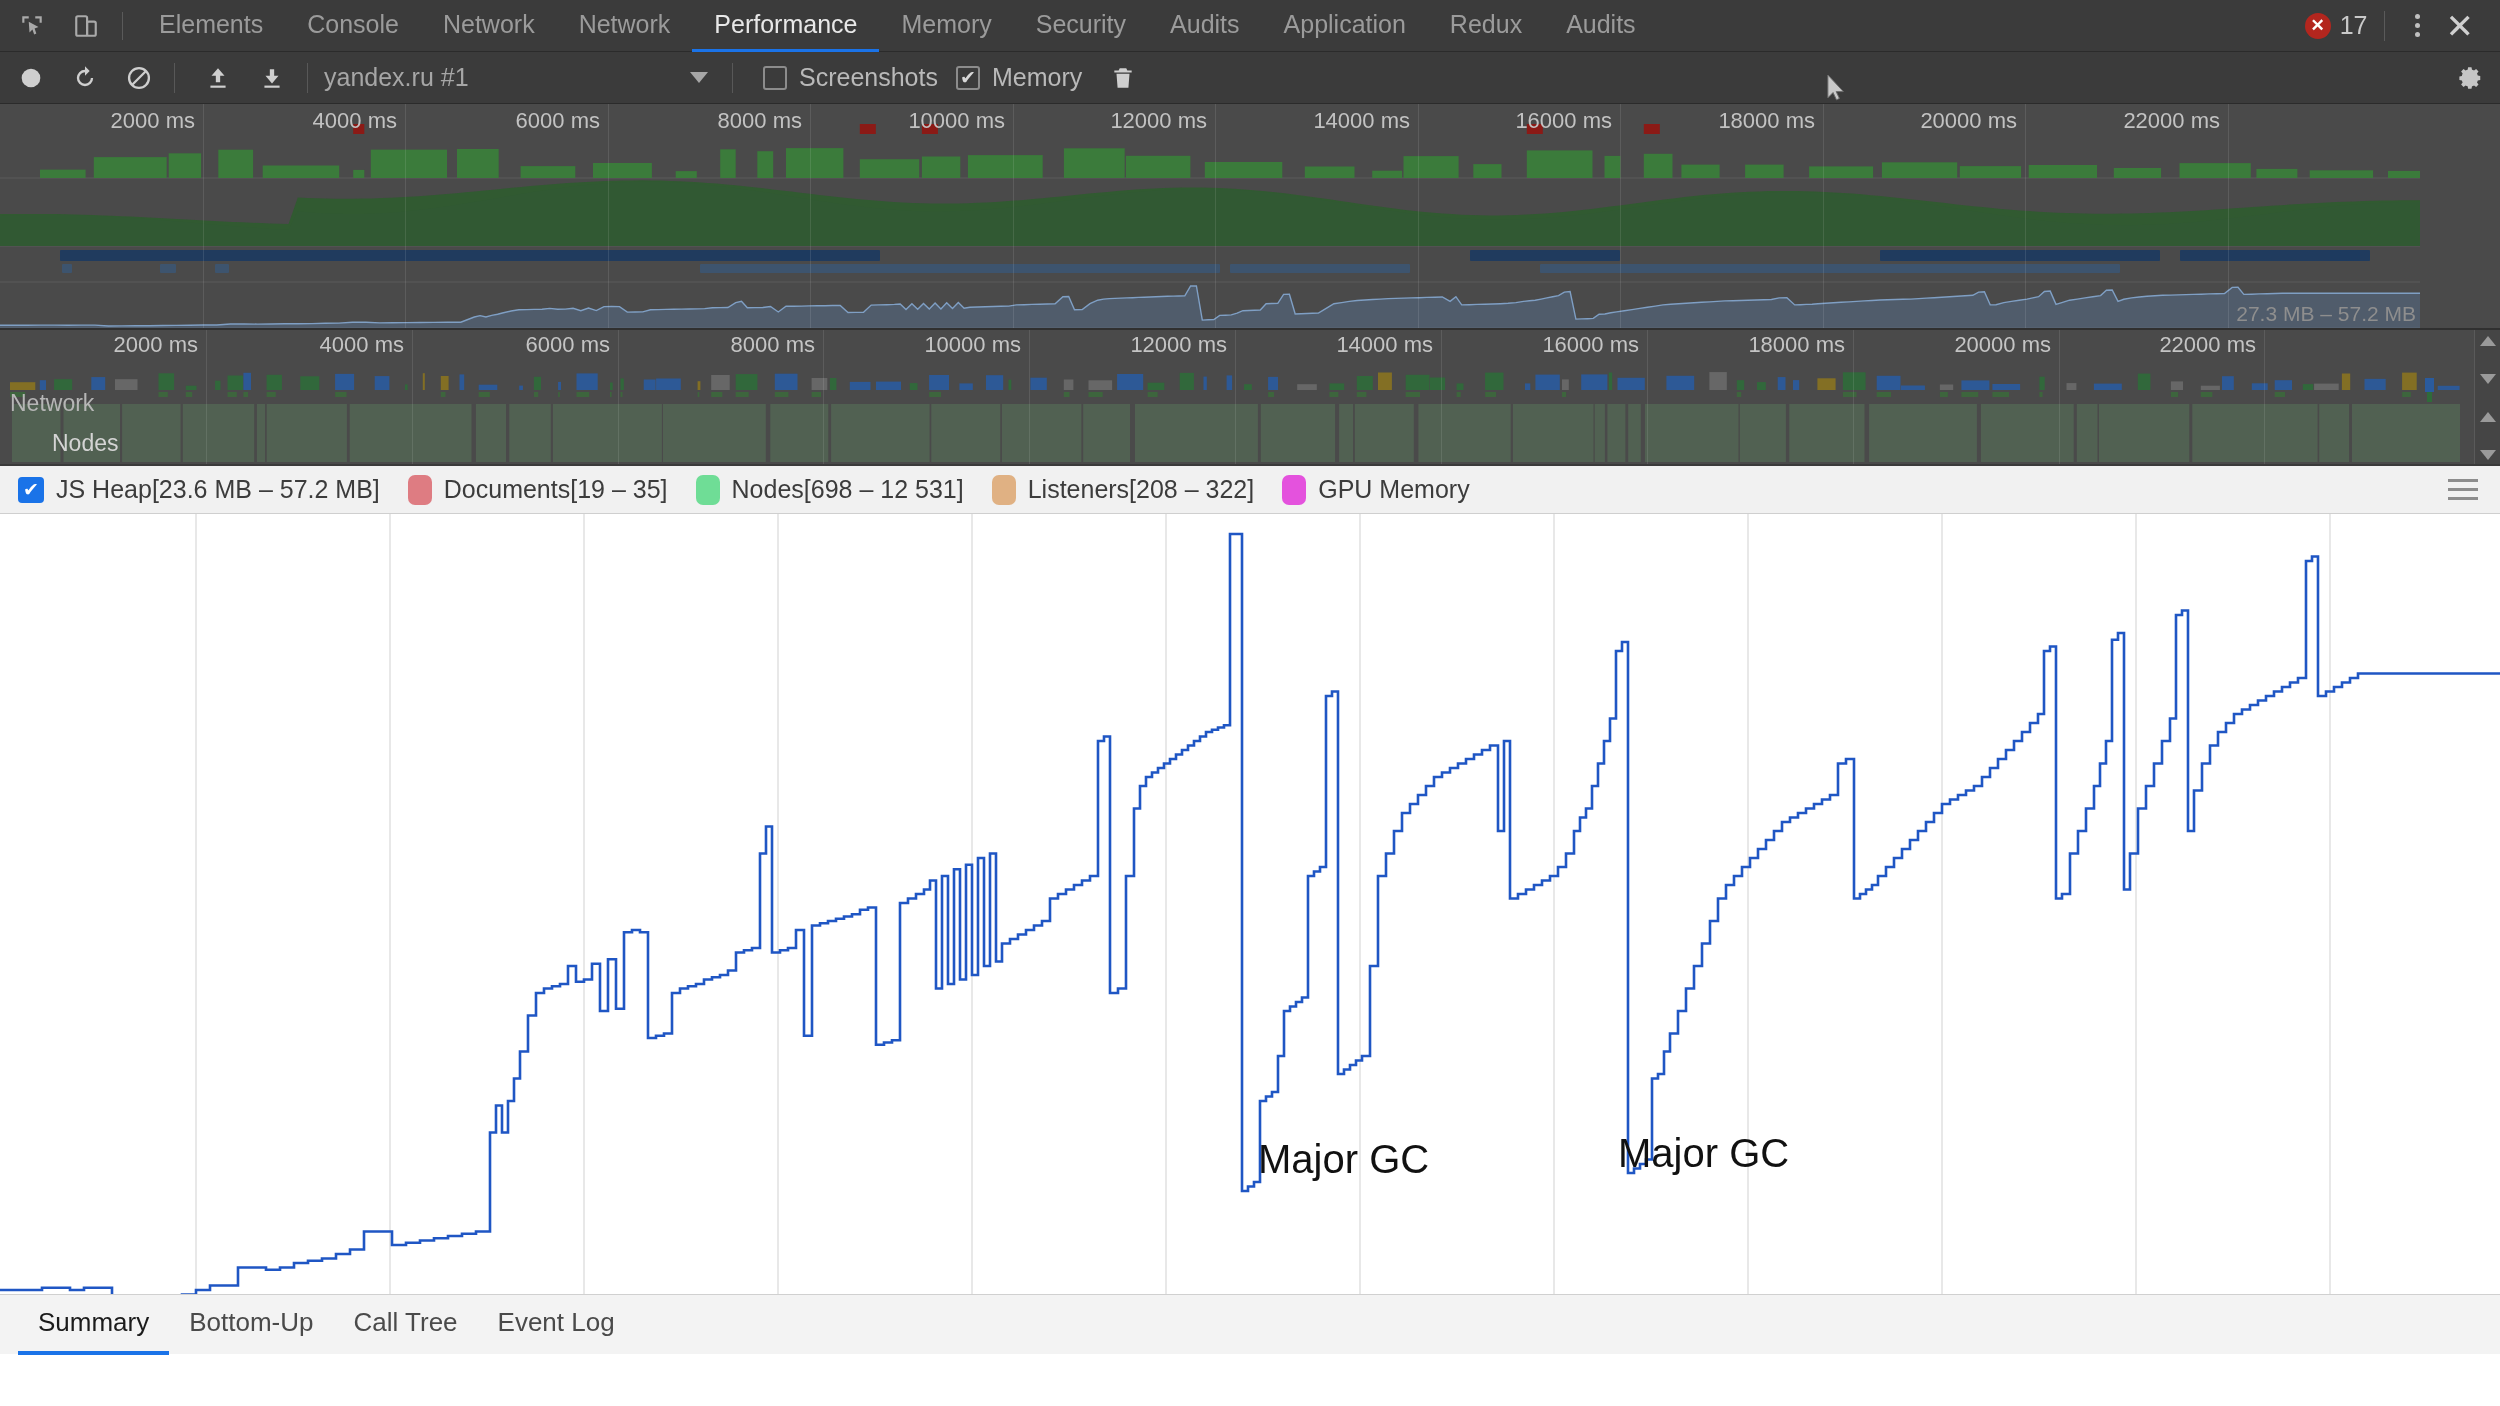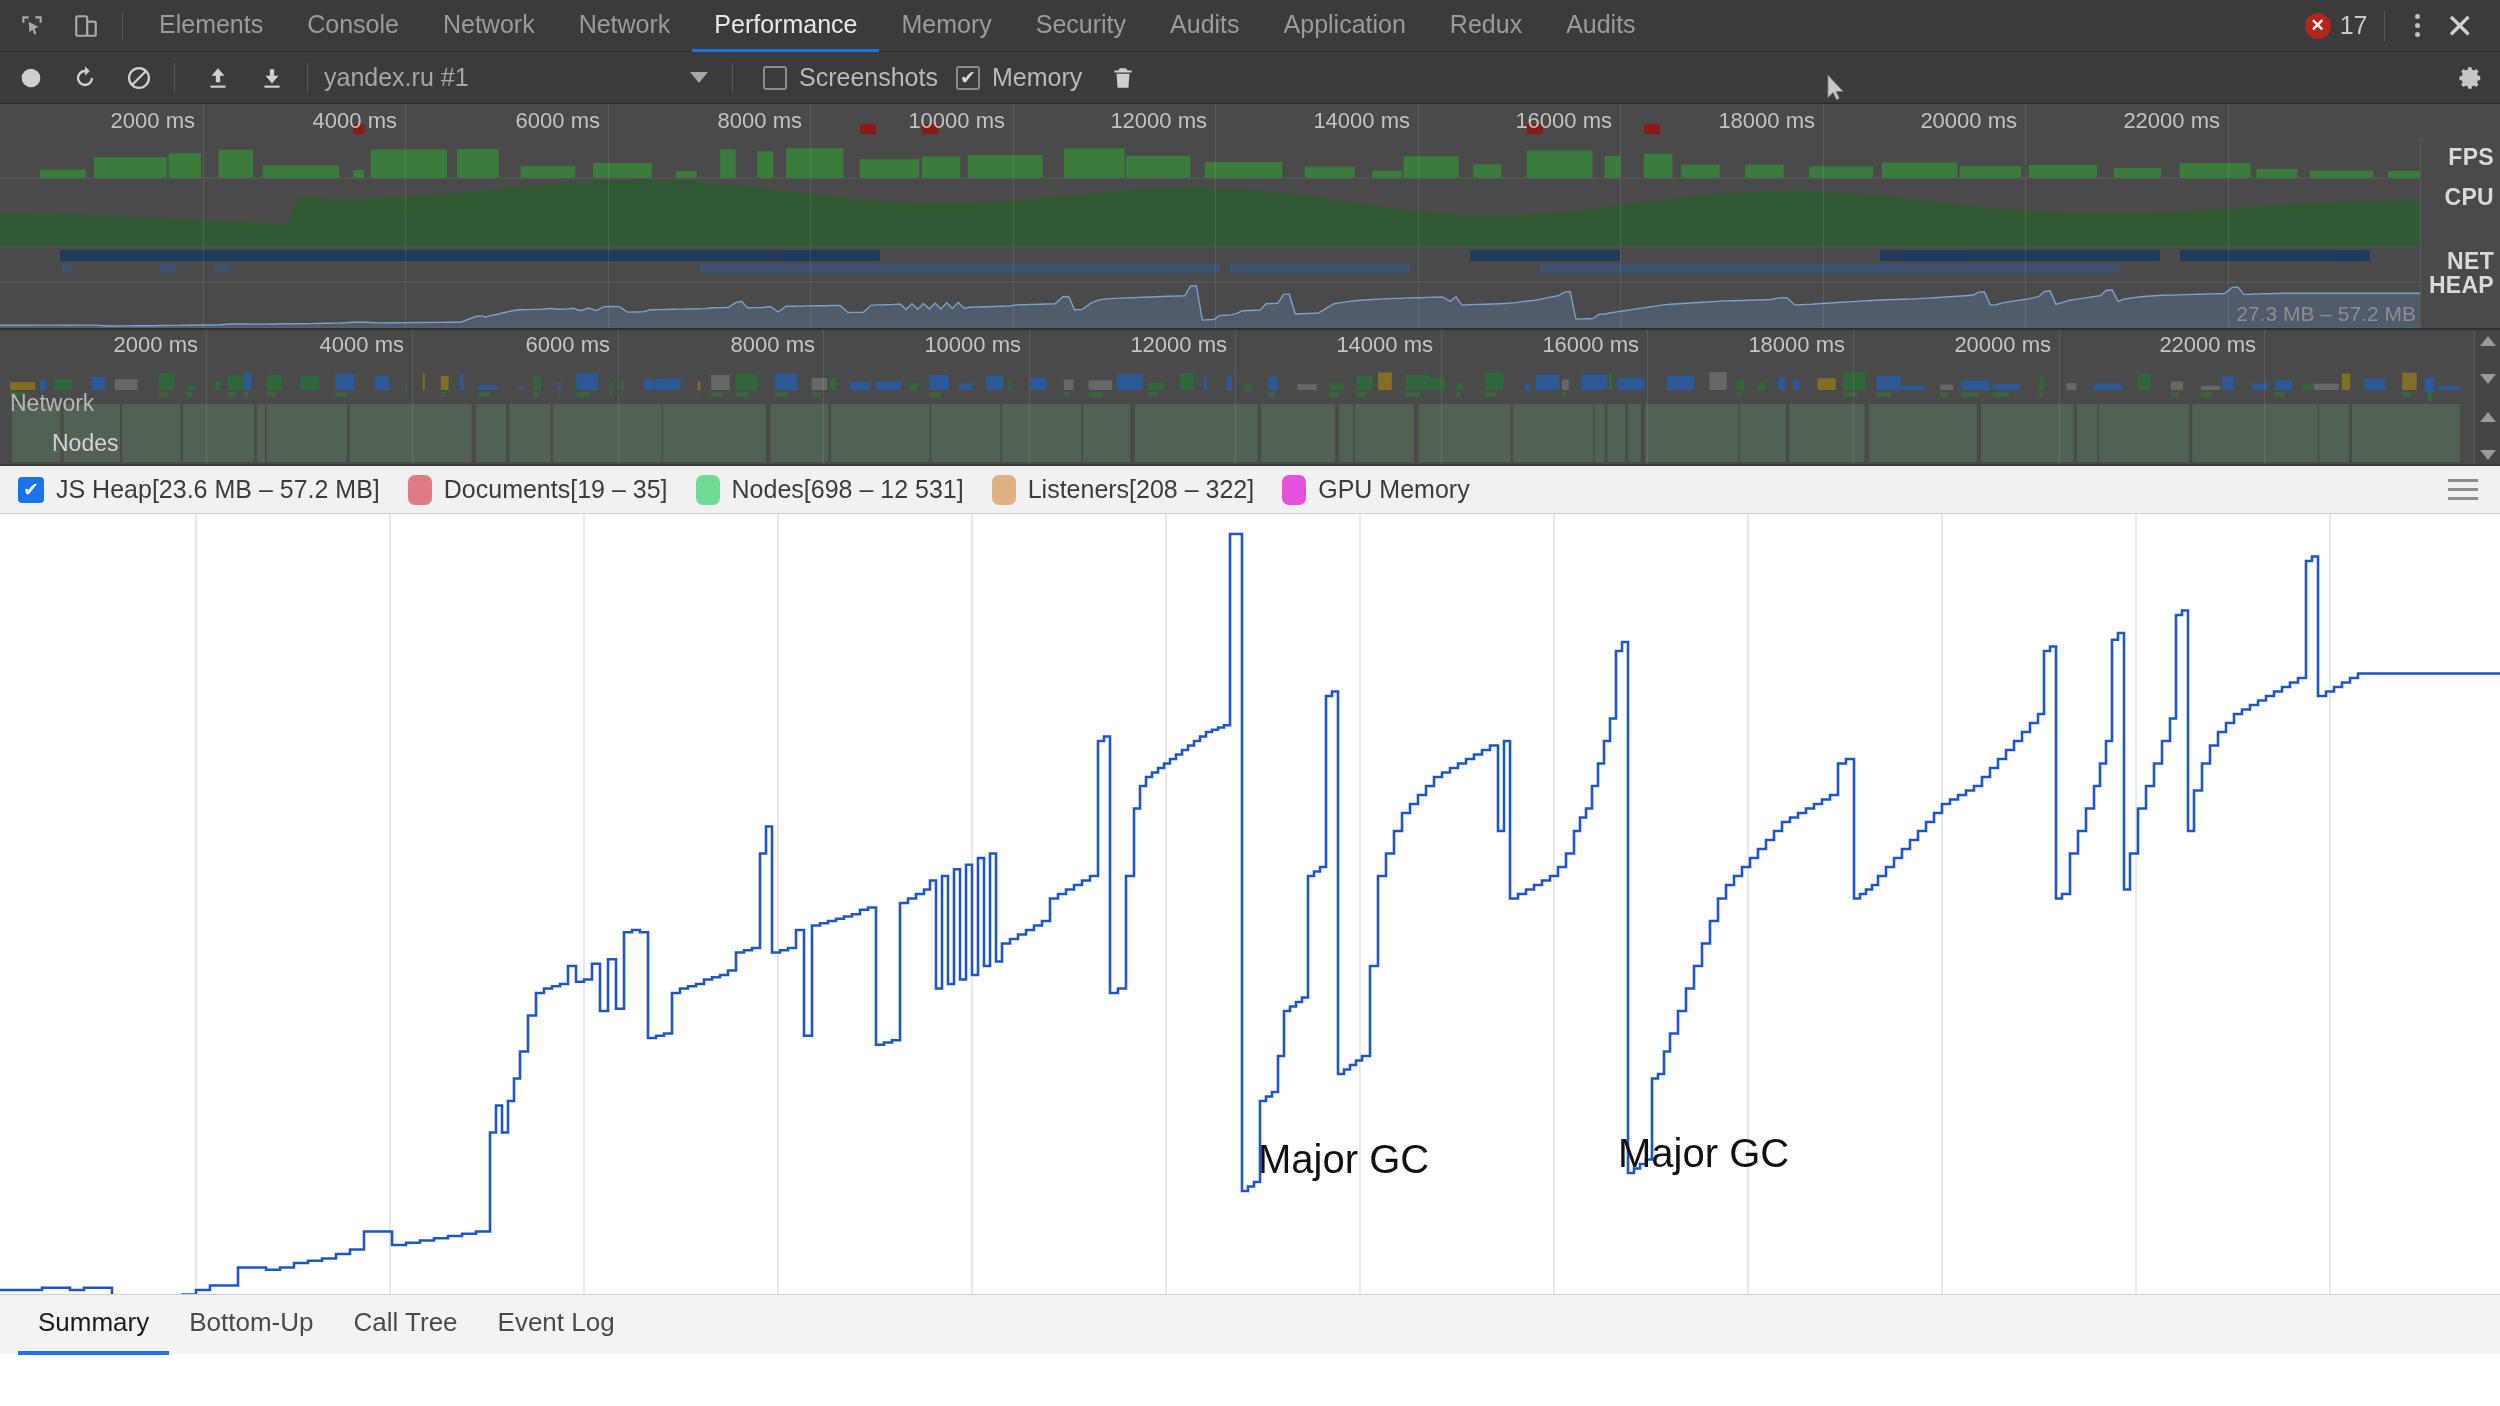--- a/index.html
+++ b/index.html
@@ -362,26 +362,20 @@
         <div class="ov-tick-label" style="left: 1418px;">14000 ms</div>
         <div class="ov-tick" style="left: 1620px;"></div>
         <div class="ov-tick-label" style="left: 1620px;">16000 ms</div>
         <div class="ov-tick" style="left: 1823px;"></div>
         <div class="ov-tick-label" style="left: 1823px;">18000 ms</div>
         <div class="ov-tick" style="left: 2025px;"></div>
         <div class="ov-tick-label" style="left: 2025px;">20000 ms</div>
         <div class="ov-tick" style="left: 2228px;"></div>
         <div class="ov-tick-label" style="left: 2228px;">22000 ms</div>
       </div>
-    <div class="ov-labels">
-      <div class="ov-label" style="top: 6px;">FPS</div>
-      <div class="ov-label" style="top: 46px;">CPU</div>
-      <div class="ov-label" style="top: 110px;">NET</div>
-      <div class="ov-label" style="top: 134px;">HEAP</div>
-    </div>
     <div class="ov-heaprange">27.3 MB – 57.2 MB</div>
   </div>
 
   <div class="detail">
     <svg id="dtSvg" width="2460" height="136" style="position:absolute;top:0;left:0;">
         <rect x="10.0" y="52.2" width="25.3" height="7.8" fill="#8a7320" opacity="0.9"></rect>
         <rect x="10.0" y="62" width="15.2" height="5" fill="#3a6b3a" opacity="0.8"></rect>
         <rect x="39.8" y="50.2" width="6.2" height="9.8" fill="#2a5b9e" opacity="0.9"></rect>
         <rect x="54.1" y="49.2" width="18.1" height="10.8" fill="#2f6b3a" opacity="0.9"></rect>
         <rect x="91.3" y="47.1" width="13.9" height="12.9" fill="#2a5b9e" opacity="0.9"></rect>

